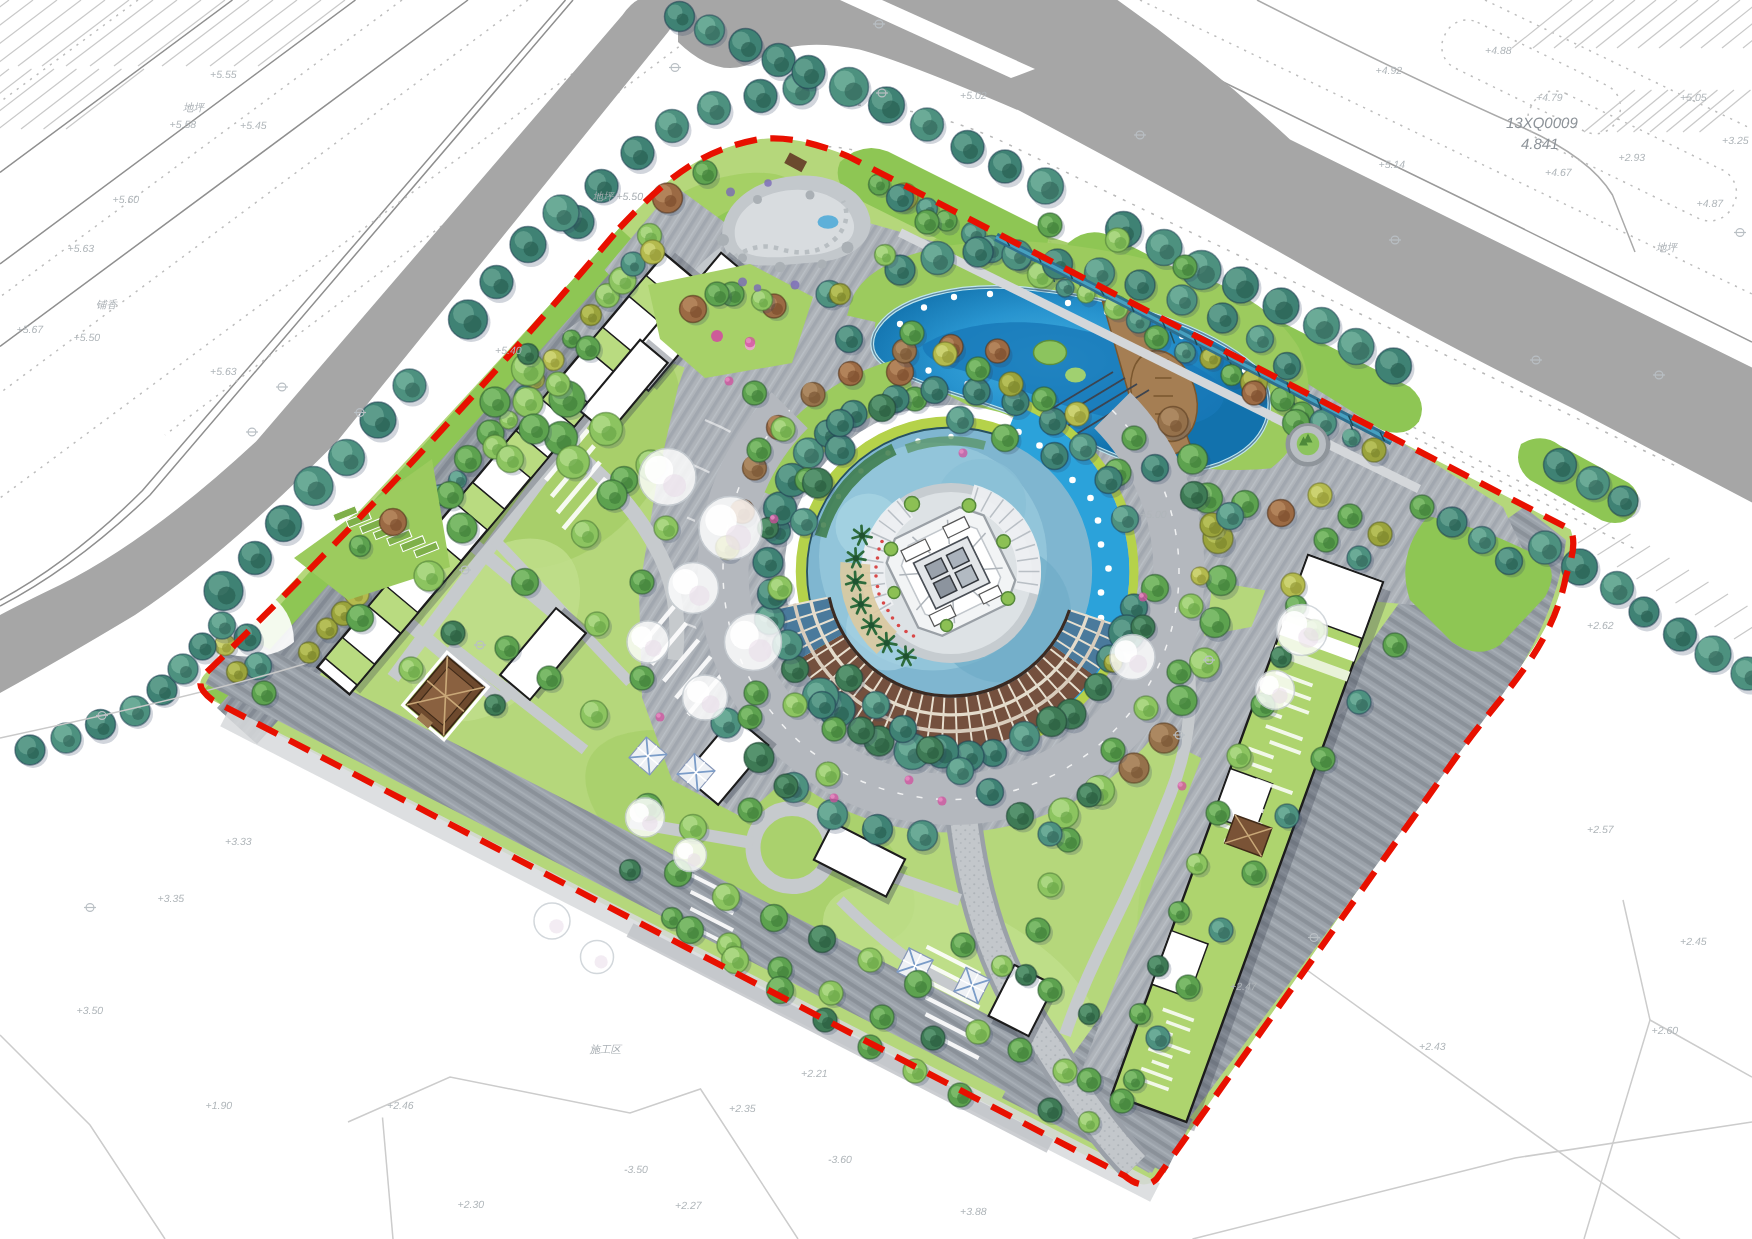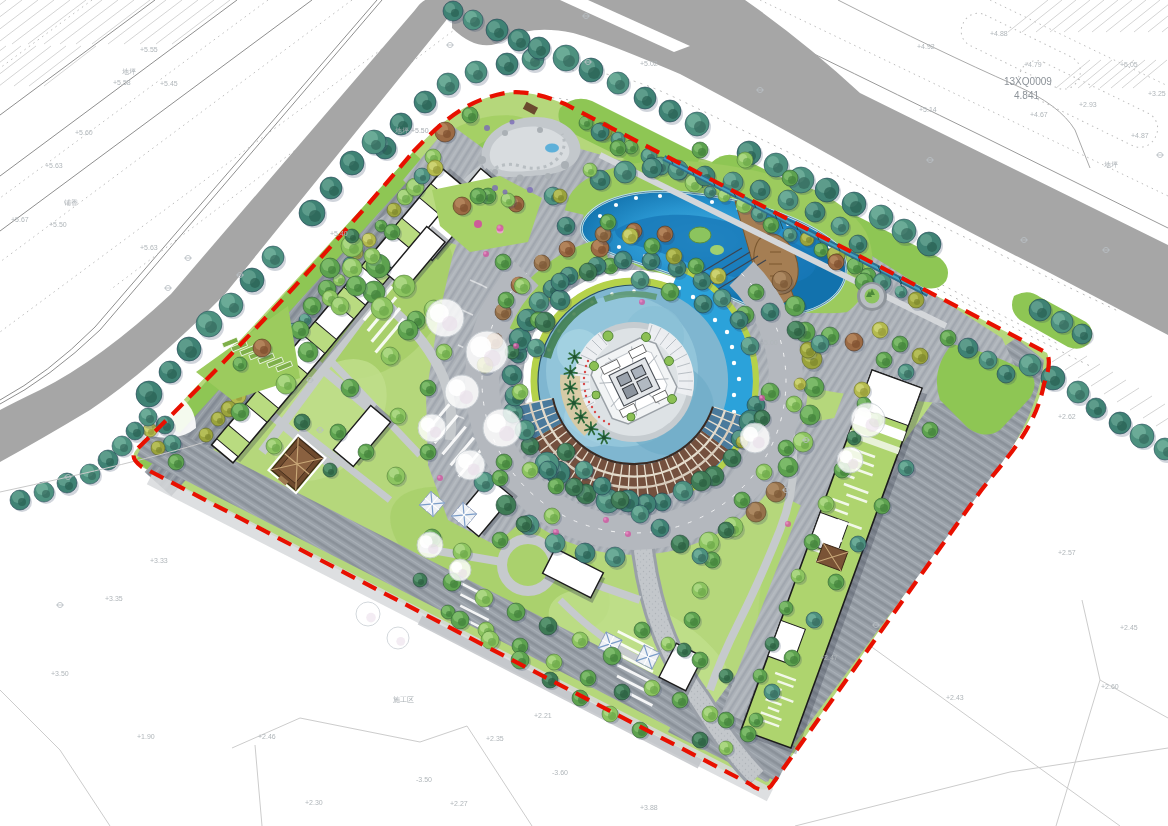--- a/index.html
+++ b/index.html
@@ -1,15 +1,15 @@
 <!DOCTYPE html>
 <html><head><meta charset="utf-8"><title>site plan</title>
 <style>
 html,body{margin:0;padding:0;background:#ffffff;font-family:"Liberation Sans",sans-serif;}
-#plan{width:1168px;height:826px;position:relative;overflow:hidden;}
+#plan{width:1168px;height:826px;position:relative;overflow:hidden;font-style:italic;}
 text{font-family:"Liberation Sans",sans-serif;}
 </style></head><body>
 <div id="plan">
 <svg width="1168" height="826" viewBox="0 0 1168 826" xmlns="http://www.w3.org/2000/svg">
 <defs>
 <pattern id="esp" width="7" height="7" patternUnits="userSpaceOnUse" patternTransform="rotate(-58)">
  <rect width="7" height="7" fill="#aeb3b9"></rect>
           <rect width="7" height="2.2" fill="#a1a7af"></rect>
           <rect y="4.4" width="7" height="1" fill="#bac0c6"></rect>
 </pattern>

